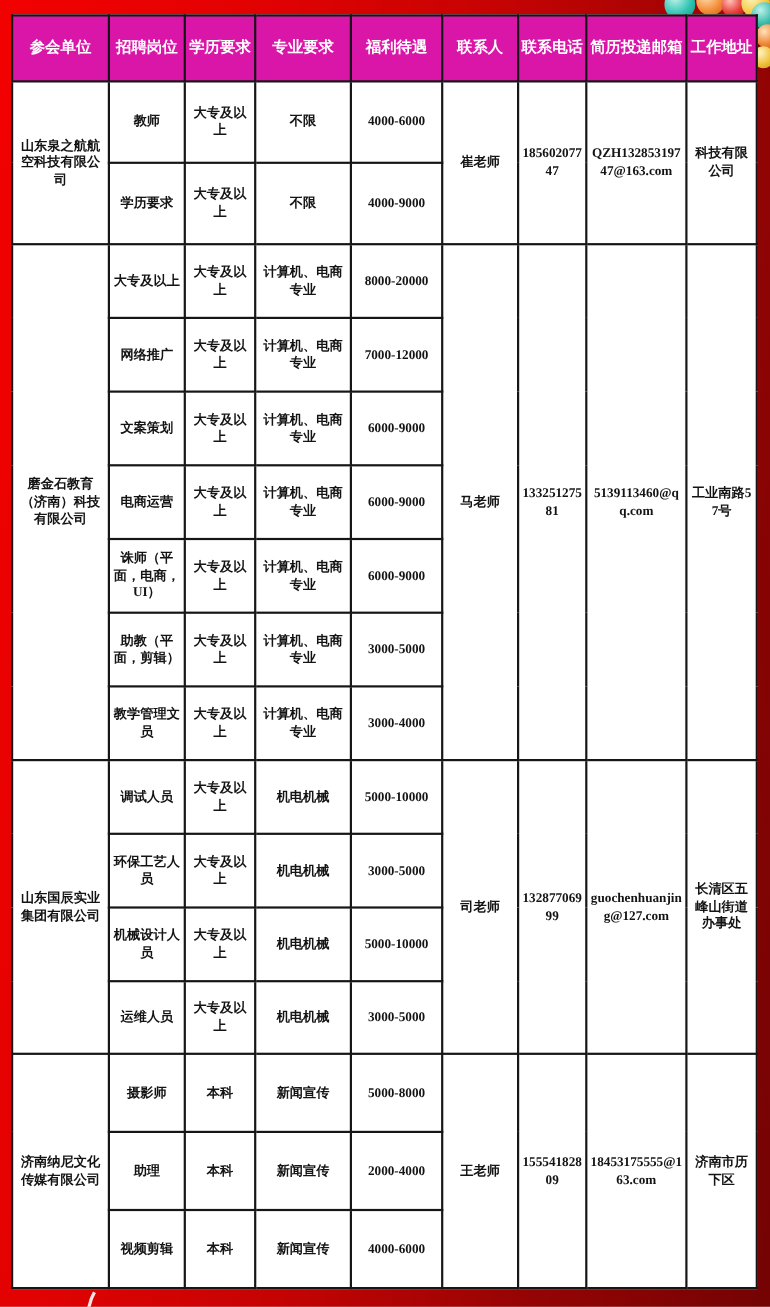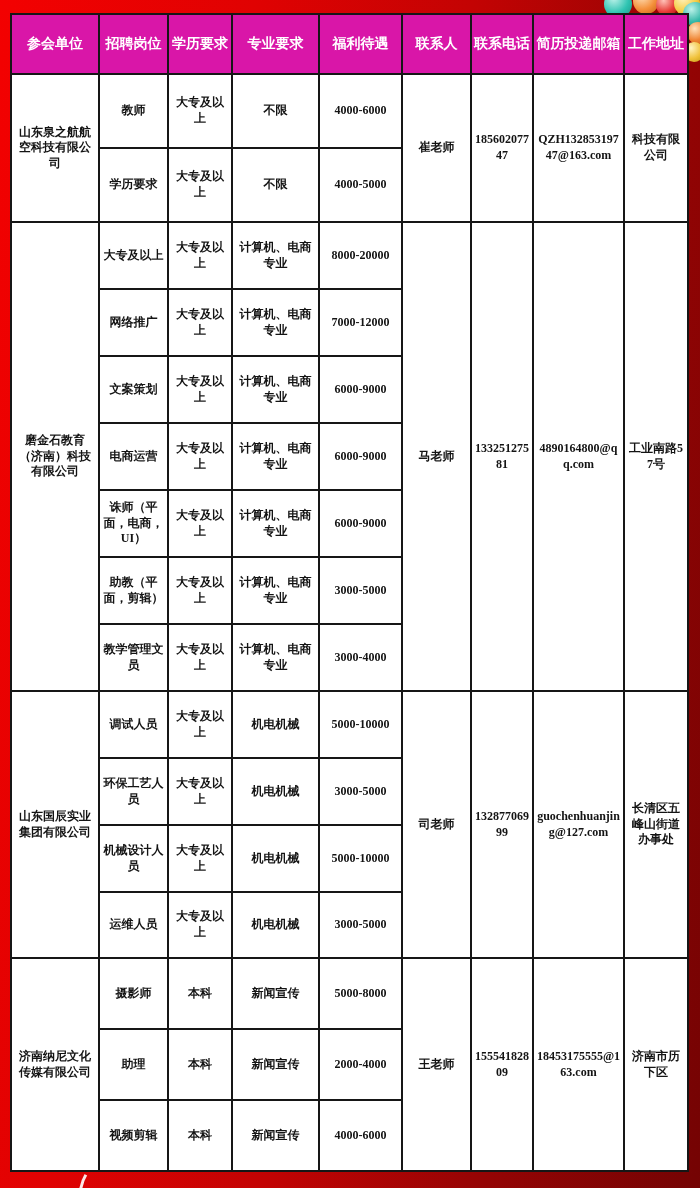--- a/index.html
+++ b/index.html
@@ -81,32 +81,32 @@
         <td>4000-6000</td>
         <td rowspan="2">崔老师</td>
         <td rowspan="2">18560207747</td>
         <td rowspan="2">QZH13285319747@163.com</td>
         <td rowspan="2">科技有限公司</td>
       </tr>
       <tr class="rh74">
         <td>学历要求</td>
         <td>大专及以上</td>
         <td>不限</td>
-        <td>4000-5000</td>
+        <td>4000-9000</td>
       </tr>
 
       <tr class="rh67">
         <td rowspan="7">磨金石教育（济南）科技有限公司</td>
         <td>大专及以上</td>
         <td>大专及以上</td>
         <td>计算机、电商专业</td>
         <td>8000-20000</td>
         <td rowspan="7">马老师</td>
         <td rowspan="7">13325127581</td>
-        <td rowspan="7">4890164800@qq.com</td>
+        <td rowspan="7">5139113460@qq.com</td>
         <td rowspan="7">工业南路57号</td>
       </tr>
       <tr class="rh67">
         <td>网络推广</td>
         <td>大专及以上</td>
         <td>计算机、电商专业</td>
         <td>7000-12000</td>
       </tr>
       <tr class="rh67">
         <td>文案策划</td>

